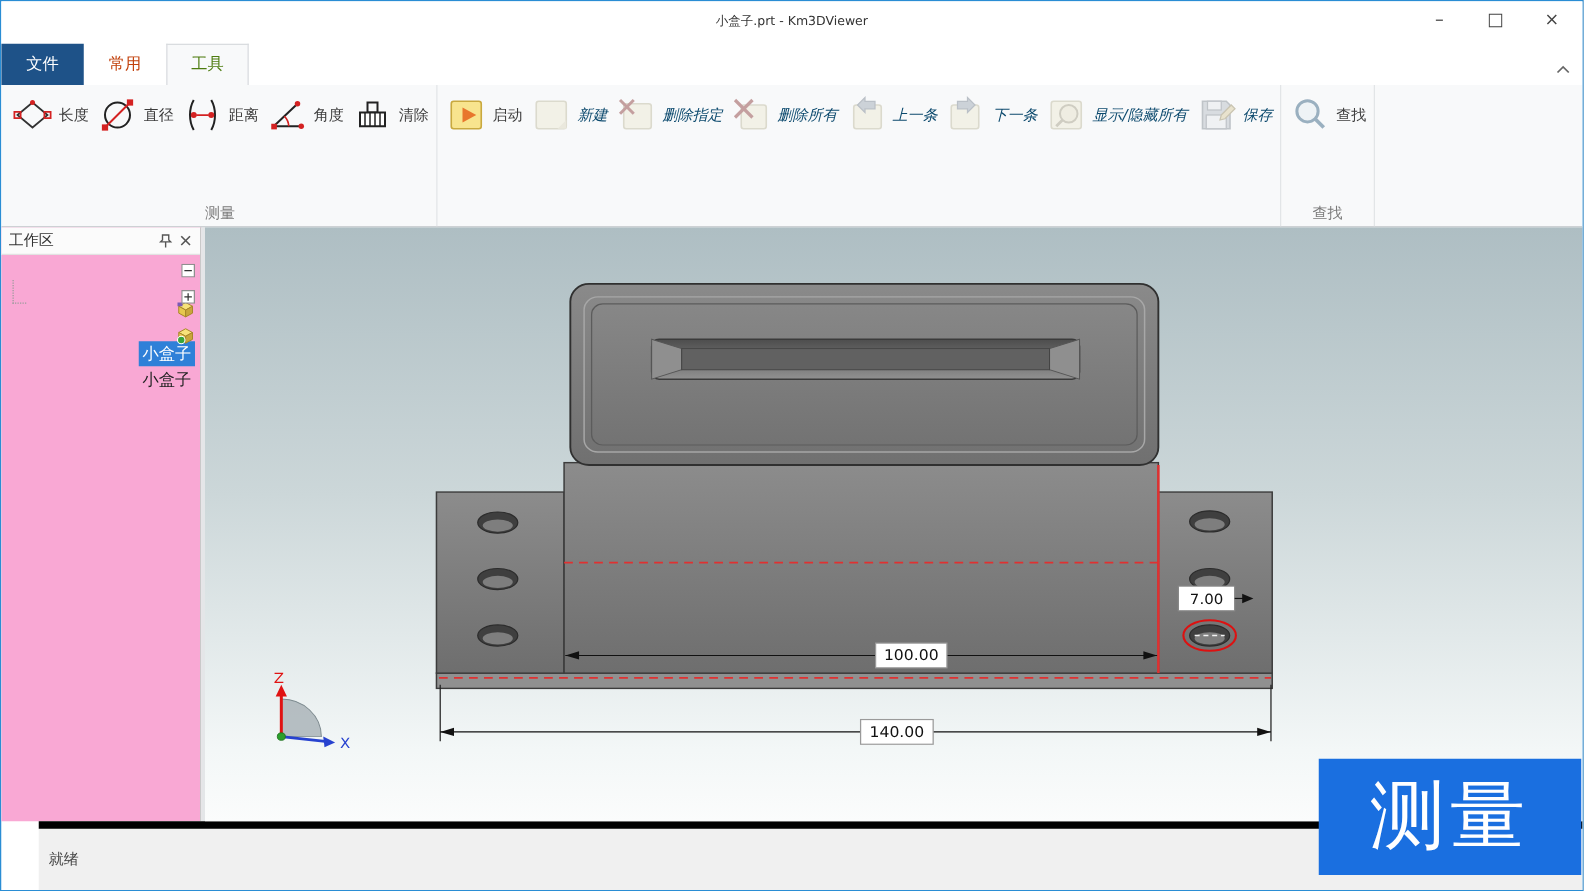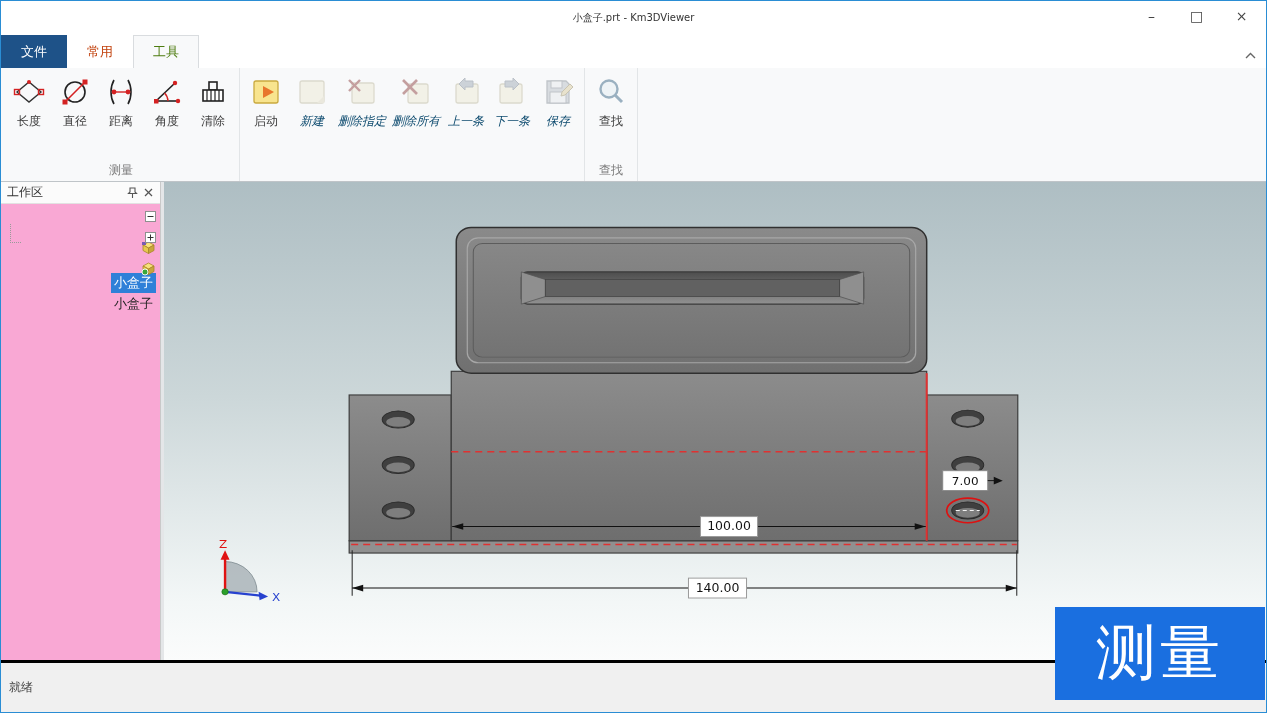--- a/index.html
+++ b/index.html
@@ -19,21 +19,21 @@
   .tab { width:66px; text-align:center; line-height:33px; font-size:13px; color:#c2410c; cursor:default; }
   .tab-file { background:#1e5288; color:#fff; }
   .tab.active { color:#4d7c0f; background:#f8f9fa; border:1px solid #d9dcdf; border-bottom:none; line-height:31px; }
   .collapse-btn { position:absolute; right:8px; bottom:5px; width:16px; height:16px;
                   display:flex; align-items:center; justify-content:center; }
 
   
   .ribbon { flex:0 0 114px; background:#f8f9fa; border-bottom:1px solid #bfc4c8; display:flex; padding-left:2px; }
   .rgroup { display:flex; flex-direction:column; border-right:1px solid #e2e5e7; position:relative; padding:3px 3px 17px; }
   .rbtns { display:flex; flex:1; align-items:flex-start; }
-  .rbtn { min-width:46px; padding:4px 3px; display:flex; flex-direction:column; align-items:center; gap:4px; border-radius:2px; }
+  .rbtn { min-width:46px; padding:4px 3px; display:flex; flex-direction:row; align-items:center; gap:4px; border-radius:2px; }
   .ricon { width:34px; height:34px; display:flex; align-items:center; justify-content:center; }
   .rlabel { font-size:12px; color:#3c3c3c; white-space:nowrap; }
   .rbtn.disabled .rlabel { color:#0c4a6e;font-style:italic; }
   .rbtn.disabled .ricon { opacity:.55; filter:saturate(.45); }
   .rgroup-label { position:absolute; bottom:2px; left:0; right:0; text-align:center; font-size:12px; color:#7a7a7a; }
 
   
   .main { flex:1; display:flex; min-height:0; }
   .panel { flex:0 0 160px; border-right:1px solid #c9c9c9; display:flex; flex-direction:column; background:#f9a8d4; }
   .panel-header { flex:0 0 22px; display:flex; align-items:center; padding:0 4px 0 6px;
@@ -49,22 +49,22 @@
   .node-label { padding:1px 3px; color:#222; white-space:nowrap; }
   .node-label.selected { background:#2f80d8; color:#fff; }
 
   .splitter { flex:0 0 3px; background:#e4e6e8; cursor:col-resize; }
 
   .viewport { flex:1; position:relative; min-width:0;
               background:linear-gradient(#aebec3 0%, #ccd7d9 45%, #f3f7f7 88%, #fbfcfc 100%); }
   .viewport svg.canvas { position:absolute; inset:0; width:100%; height:100%; }
 
   
-  .statusbar { flex:0 0 25px; background:#f0f0f0; border-top:3px solid #000000;
-               display:flex; align-items:center; padding:16px 8px; font-size:12px; color:#444; }
+  .statusbar { flex:0 0 25px; background:#f0f0f0; border-top:6px solid #000000;
+               display:flex; align-items:center; padding:16px 8px; font-size:12px; color:#444;margin-left:30px; }
 
   
   .overlay-measure { position:absolute; right:1px; bottom:12px; width:210px; height:93px;
                      background:#1a6fe0; color:#fff; z-index:40; display:flex;
                      align-items:center; justify-content:center; font-size:60px; font-weight:500;
                      letter-spacing:4px; }
 
   svg text { font-family:"DejaVu Sans","Liberation Sans",sans-serif; }
 </style>
 </head>
@@ -210,20 +210,30 @@
           <span class="rlabel">上一条</span>
         </div>
         <div class="rbtn disabled">
           <span class="ricon">
             <svg width="32" height="32" viewBox="0 0 32 32">
                 <rect x="4" y="8" width="22" height="19" rx="2" fill="#f3ecc4" stroke="#cbc28e" stroke-width="1.3"></rect>
                 <path d="M17 5 h-8 v6 h8 v3 l6 -6 -6 -6 z" fill="#9fb4cd" stroke="#7e94ad" stroke-width="1"></path>
               </svg>
           </span>
           <span class="rlabel">下一条</span>
+        </div>
+        <div class="rbtn disabled">
+          <span class="ricon">
+            <svg width="32" height="32" viewBox="0 0 32 32">
+                <rect x="4" y="5" width="24" height="22" rx="2" fill="#f3ecc4" stroke="#cbc28e" stroke-width="1.3"></rect>
+                <circle cx="18" cy="15" r="7" fill="#efe6b4" stroke="#b4ab7c" stroke-width="1.6"></circle>
+                <line x1="13" y1="20" x2="8" y2="25" stroke="#b4ab7c" stroke-width="2.2"></line>
+              </svg>
+          </span>
+          <span class="rlabel">显示/隐藏所有</span>
         </div>
         <div class="rbtn disabled">
           <span class="ricon">
             <svg width="32" height="32" viewBox="0 0 32 32">
                 <path d="M5 5 h19 l3 3 v19 h-22 z" fill="#b9c6d6" stroke="#8a9bac" stroke-width="1.3"></path>
                 <rect x="9" y="5" width="11" height="7" fill="#e7ecf1" stroke="#8a9bac" stroke-width="1"></rect>
                 <rect x="8" y="16" width="16" height="11" fill="#e7ecf1" stroke="#8a9bac" stroke-width="1"></rect>
                 <path d="M20 16 l8 -8 3 3 -8 8 -4 1 z" fill="#e8d27a" stroke="#b09a4e" stroke-width="1"></path>
               </svg>
           </span>

